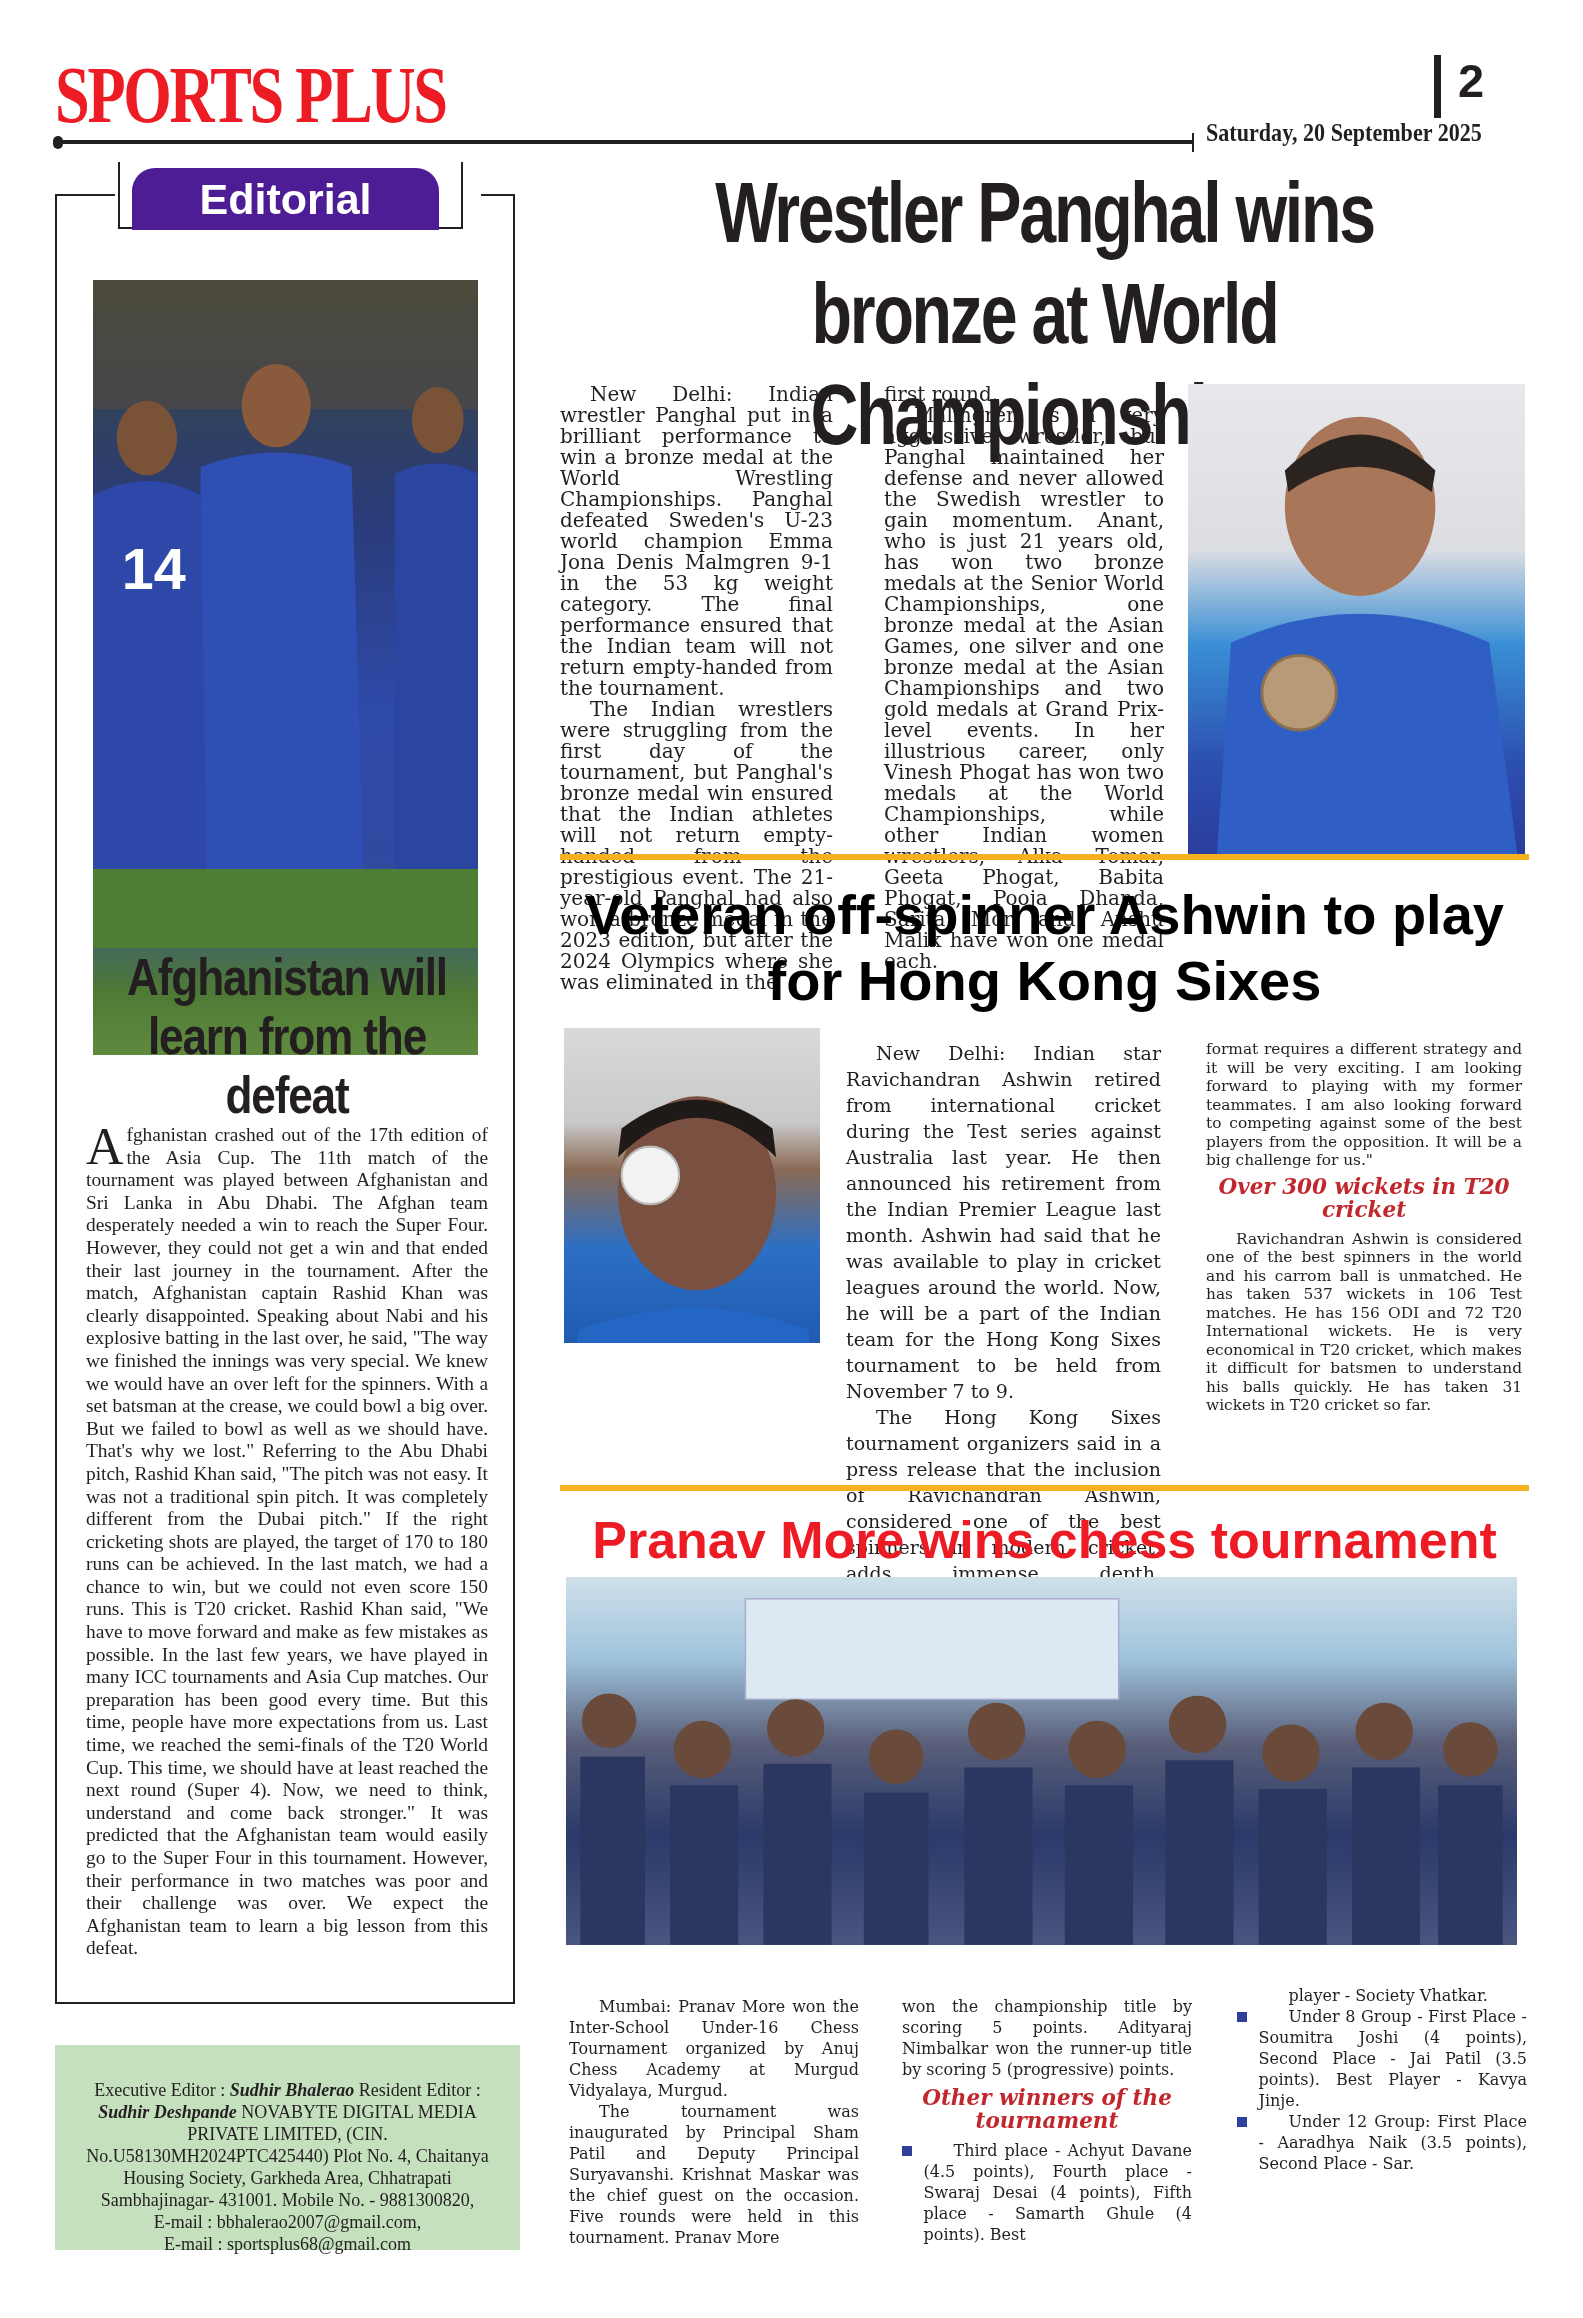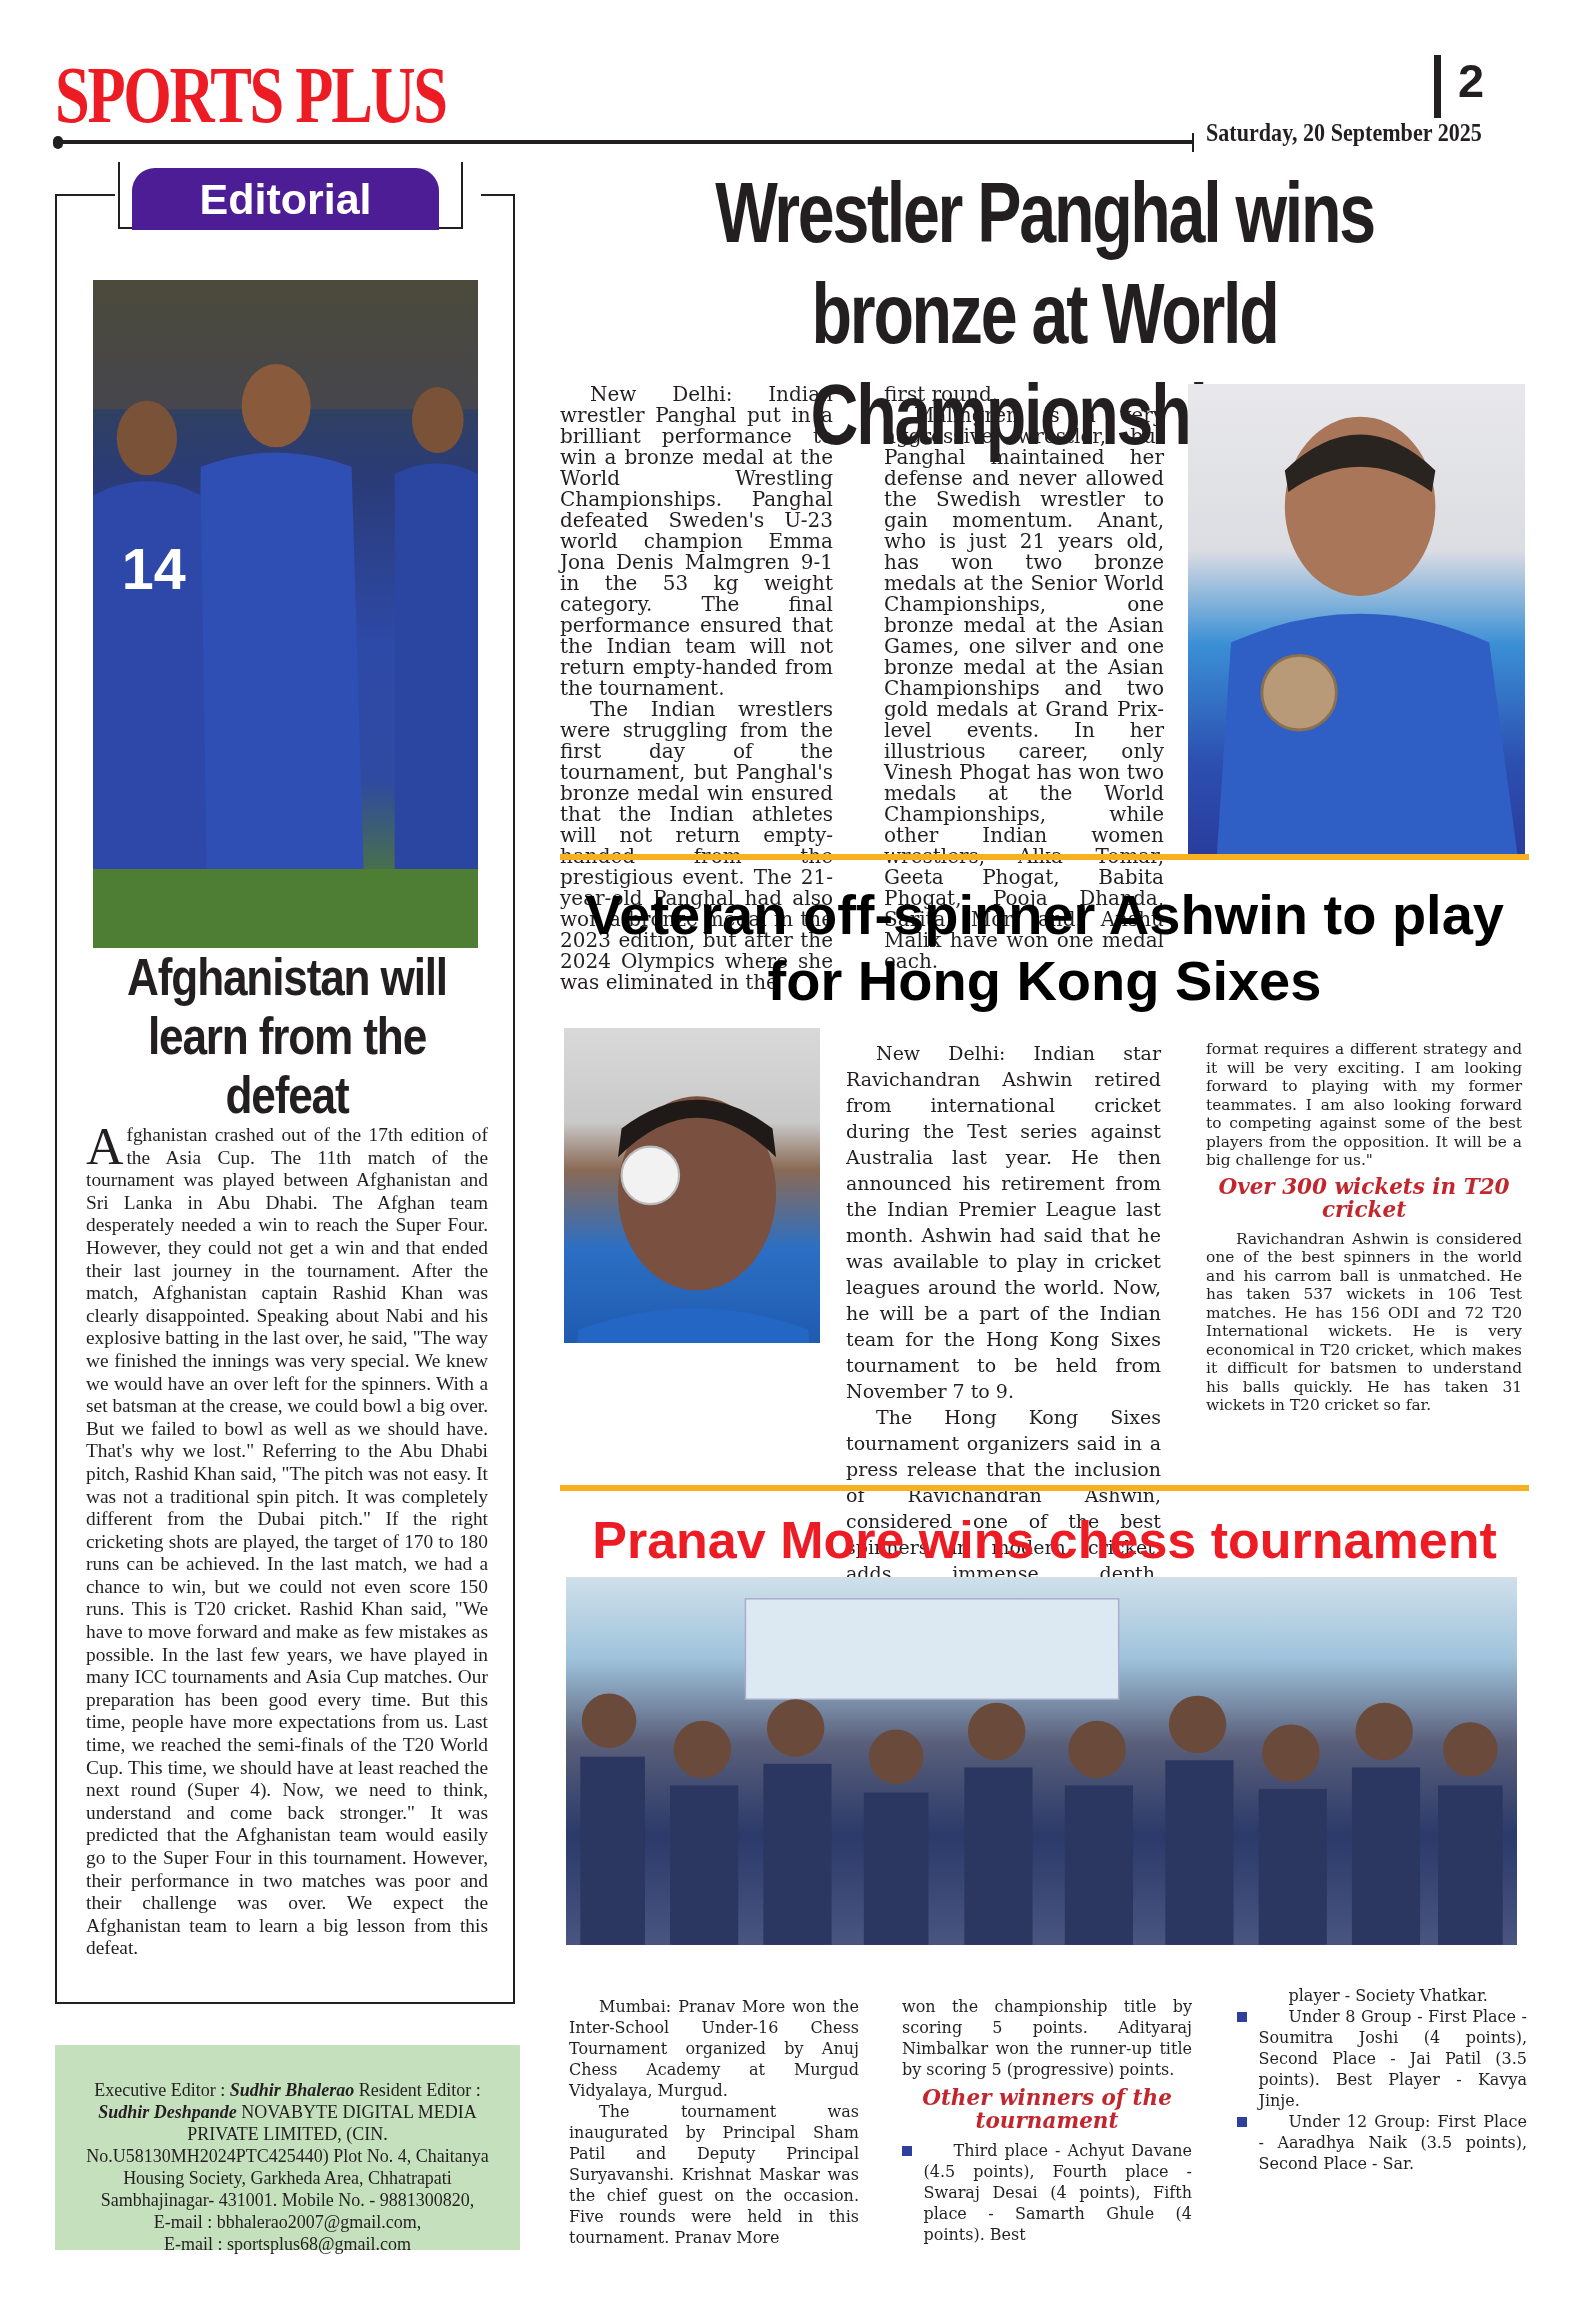--- a/index.html
+++ b/index.html
@@ -12,21 +12,21 @@
   .rule{left:57px;top:140px;width:1136px;height:4.3px;background:#231f20;}
   .rule-dot{left:53px;top:136px;width:10px;height:13px;border-radius:5px;background:#231f20;}
   .rule-tick{left:1192px;top:133px;width:2.2px;height:18.7px;background:#231f20;}
 
   
   .frame{left:55px;top:194px;width:460px;height:1810px;border:2.9px solid #231f20;box-sizing:border-box;}
   .frame-gap{left:115px;top:187px;width:366px;height:29px;background:#fff;}
   .ed-notch{left:118px;top:162px;width:345px;height:67px;border:2.9px solid #231f20;border-top:none;background:#fff;box-sizing:border-box;}
   .ed-tab{left:132px;top:168px;width:307px;height:62px;background:#4c1d95;border-radius:23px 23px 0 0;color:#fff;font-family:"Liberation Sans",sans-serif;font-weight:bold;font-size:43px;text-align:center;line-height:62px;}
   .img{background-size:cover;overflow:hidden;}
-  .ed-photo{left:93px;top:280px;width:385px;height:668px;background:linear-gradient(180deg,#3b4a3a 0%,#2a3b78 30%,#2e4aa8 55%,#2f4aa0 75%,#4f7a35 92%,#5f8a3e 100%);}
+  .ed-photo{left:93px;top:280px;width:385px;height:775px;background:linear-gradient(180deg,#3b4a3a 0%,#2a3b78 30%,#2e4aa8 55%,#2f4aa0 75%,#4f7a35 92%,#5f8a3e 100%);}
   .ed-head{left:79px;top:948px;width:416px;text-align:center;font-family:"Liberation Sans",sans-serif;font-weight:bold;font-size:52px;line-height:59px;letter-spacing:-1.4px;transform:scaleX(0.85);transform-origin:center top;}
   .ed-body{left:86px;top:1124px;width:402px;font-family:"Liberation Serif",serif;font-size:19.4px;line-height:22.6px;text-align:justify;}
   .ed-body .drop{float:left;font-size:52px;line-height:43px;padding-right:2.9px;margin-top:1.4px;}
 
   .imprint{left:55px;top:2045px;width:465px;height:205px;background:#c5e0bd;font-family:"Liberation Serif",serif;font-size:18px;line-height:22px;text-align:center;box-sizing:border-box;padding:34px 14.4px 0;}
   .imprint b{font-style:italic;}
 
   
   .w-head{left:560px;top:162px;width:969px;text-align:center;font-family:"Liberation Sans",sans-serif;font-weight:bold;font-size:85px;line-height:101px;letter-spacing:-2.9px;transform:scaleX(0.78);transform-origin:center top;}
   .col{font-family:"DejaVu Serif",serif;font-size:20px;line-height:21px;text-align:justify;}

